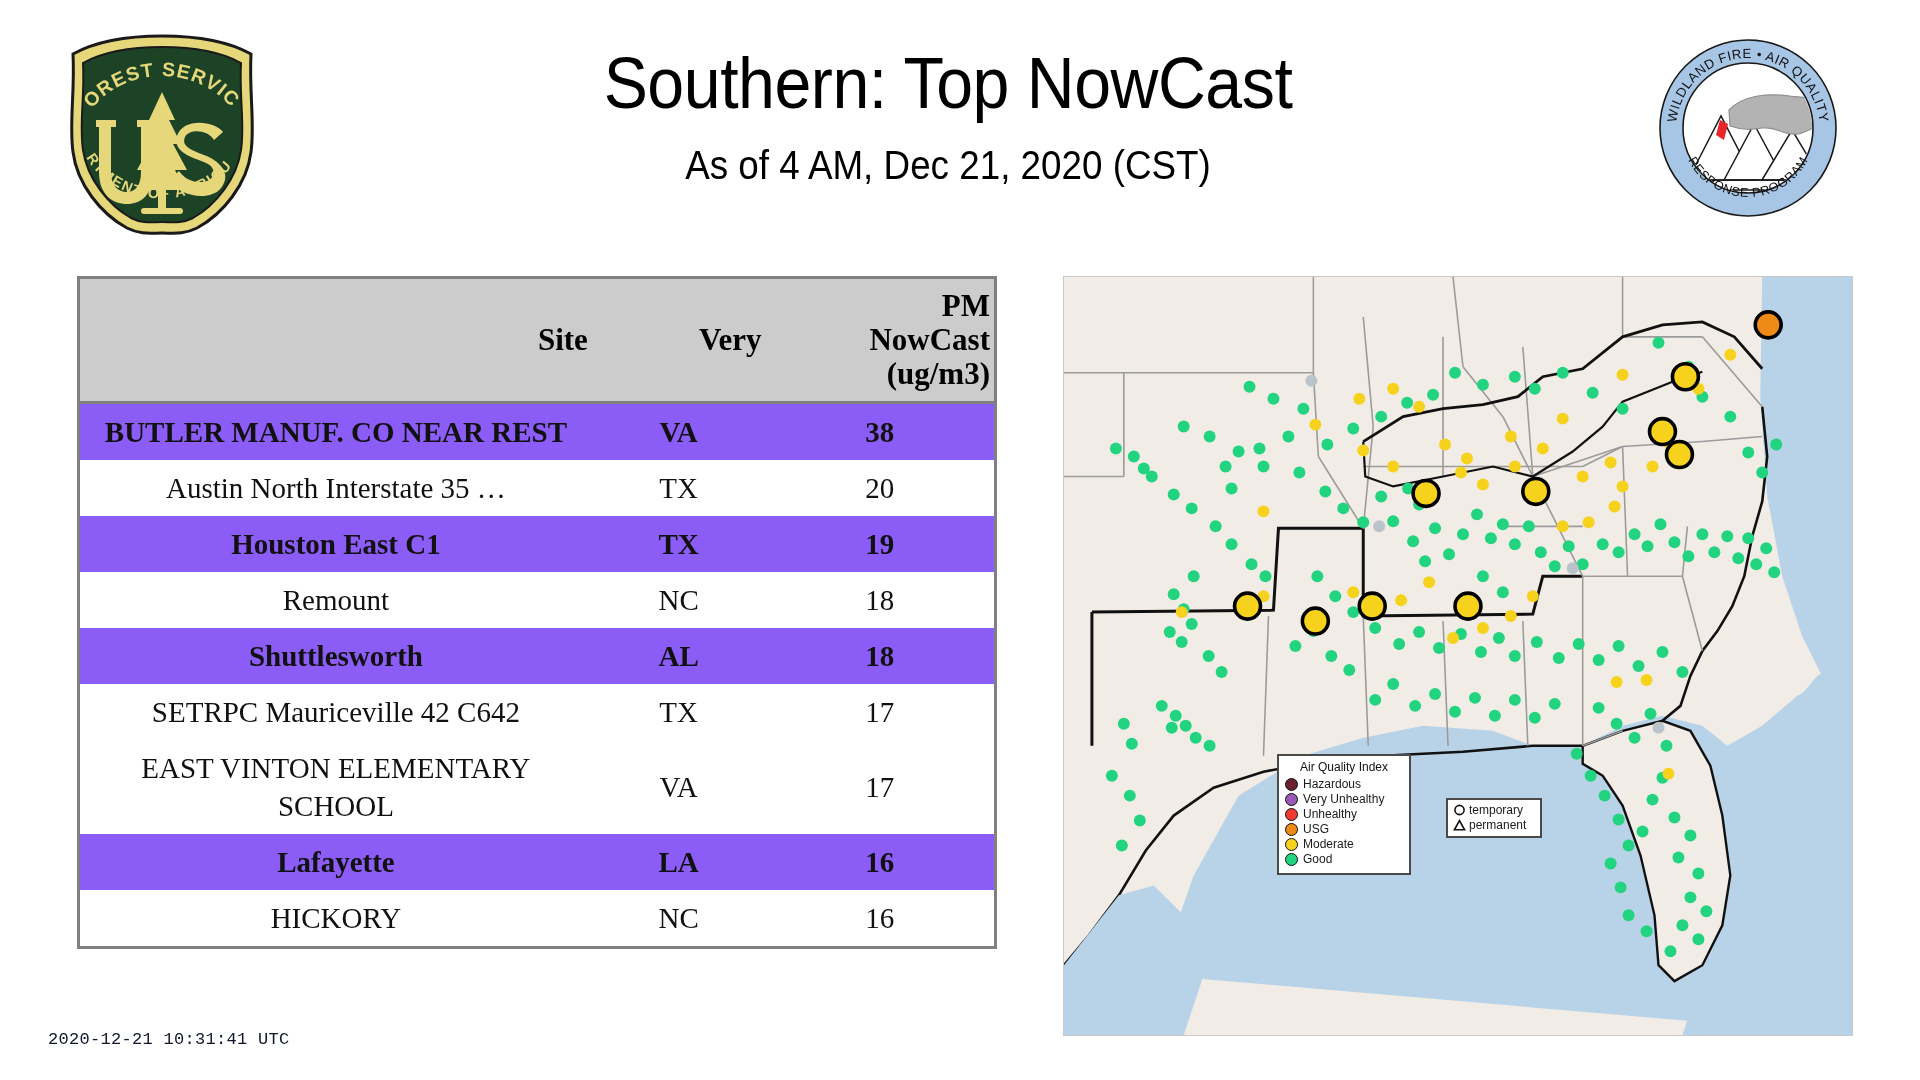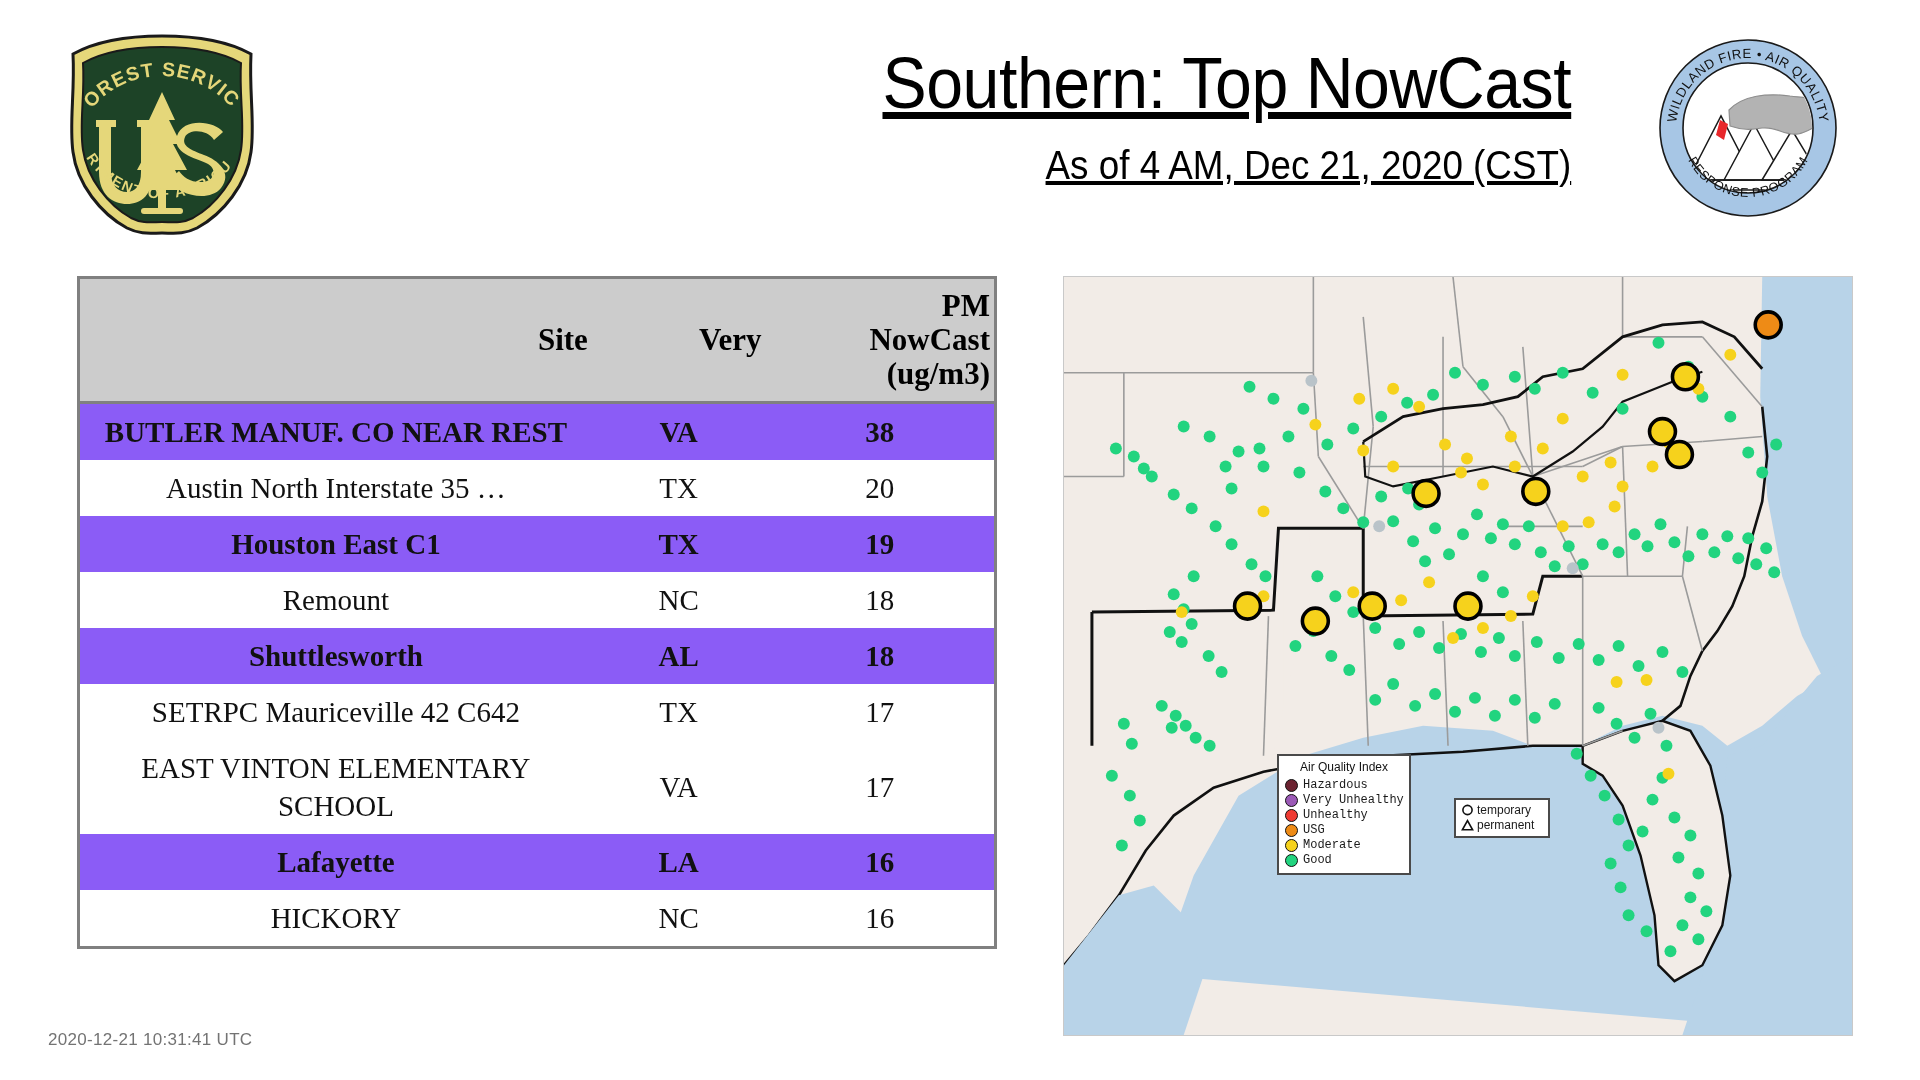--- a/index.html
+++ b/index.html
@@ -10,21 +10,21 @@
     overflow:hidden;
     position:relative;
   }
 
   
   #header{position:absolute;left:0;top:0;width:1920px;height:265px;}
 
   #fs-logo{position:absolute;left:55px;top:32px;width:215px;height:205px;}
   #wfaqrp-logo{position:absolute;left:1658px;top:38px;width:180px;height:180px;}
 
-  #title-block{position:absolute;left:304px;top:45px;width:1320px;text-align:right;text-decoration:underline;}
+  #title-block{position:absolute;left:288px;top:45px;width:1320px;text-align:center;}
   #main-title{
     font-family:"Liberation Sans", sans-serif;
     font-size:72px;line-height:76px;font-weight:400;color:#000;
     letter-spacing:-0.5px;
     transform:scaleX(0.92);transform-origin:center;
     white-space:nowrap;
   }
   #sub-title{
     margin-top:22px;
     font-family:"Liberation Sans", sans-serif;
@@ -65,46 +65,46 @@
   }
   table#nowcast-table tr.alt td{background:#8b5cf6;font-weight:bold;}
   table#nowcast-table tr.plain td{background:#ffffff;}
   col.c-site{width:56%;}
   col.c-state{width:19%;}
   col.c-pm{width:25%;}
   td.site-cell{ white-space:normal; }
 
   #timestamp{
     position:absolute;left:48px;top:1030px;
-    font-family:Liberation Sans, sans-serif;
-    font-size:17px;color:#737373;letter-spacing:0.3px;
+    font-family:Liberation Mono, monospace;
+    font-size:17px;color:#0f172a;letter-spacing:0.3px;
   }
 
   
   #map-frame{
     position:absolute;left:1063px;top:276px;width:790px;height:760px;
     border:1px solid #c9c9c9;box-sizing:border-box;overflow:hidden;
     background:#efe9e4;
   }
   #map-svg{position:absolute;left:0;top:0;width:100%;height:100%;display:block;}
 
   .legend-box{
     position:absolute;background:#ffffff;border:2px solid #4a4a4a;
     font-family:"Liberation Sans", sans-serif;color:#1a1a1a;
   }
   #aqi-legend{left:213px;top:477px;width:118px;padding:4px 6px 6px 6px;}
   #aqi-legend .lg-title{font-size:12px;text-align:center;margin-bottom:3px;color:#111;}
-  #aqi-legend .lg-row{display:flex;align-items:flex-end;height:15px;font-family:Liberation Mono, monospace;}
+  #aqi-legend .lg-row{display:flex;align-items:center;height:15px;}
   #aqi-legend .dot{
     width:11px;height:11px;border-radius:50%;border:1.3px solid #111;
     margin-right:5px;flex:0 0 auto;
   }
   #aqi-legend .lg-label{font-size:12px;line-height:13px;white-space:nowrap;}
 
-  #site-legend{left:382px;top:521px;width:82px;padding:3px 5px;margin-left:8px;}
+  #site-legend{left:382px;top:521px;width:82px;padding:3px 5px;}
   #site-legend .sl-row{display:flex;align-items:center;height:15px;}
   #site-legend .sl-label{font-size:12px;line-height:13px;margin-left:3px;white-space:nowrap;}
   .glyph-svg{flex:0 0 auto;}
 </style>
 </head>
 <body>
 
 <div id="header">
 
   <div id="fs-logo">

